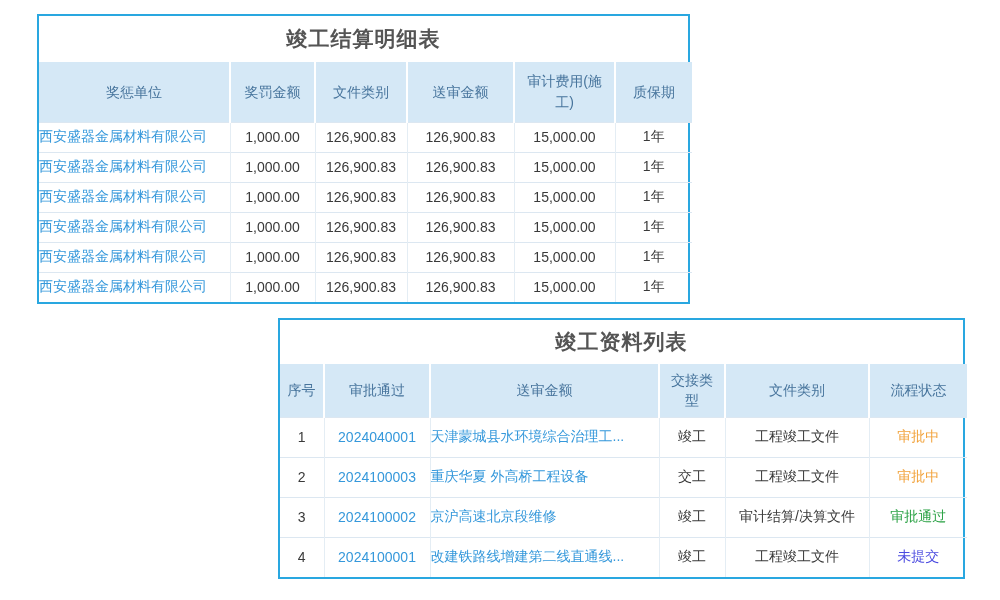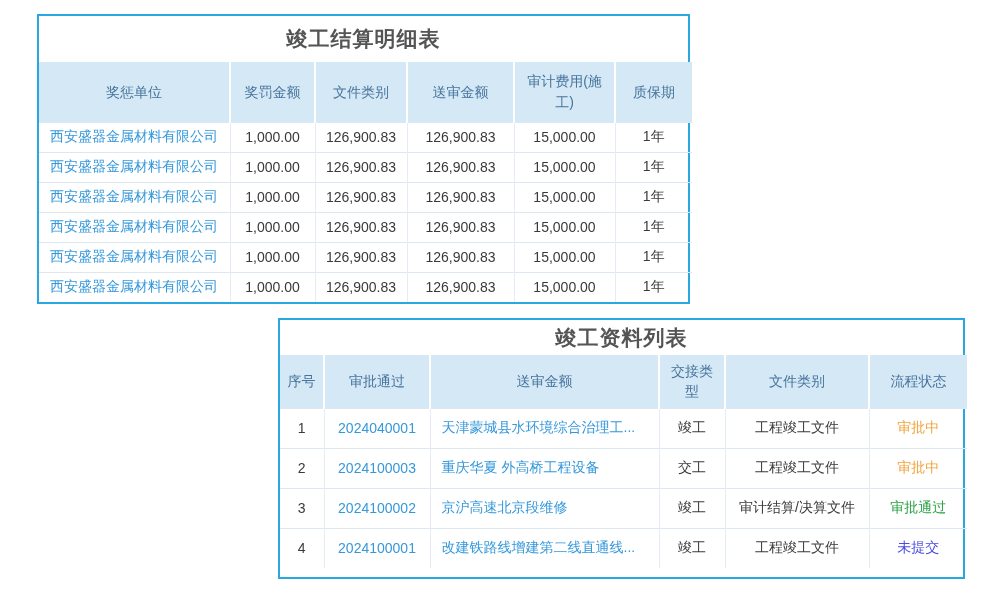--- a/index.html
+++ b/index.html
@@ -18,21 +18,21 @@
   #settlement-panel { left:37px; top:14px;  width:653px; height:290px; }
   #documents-panel  { left:278px; top:318px; width:687px; height:261px; }
 
   .panel-title {
     display:flex; align-items:center; justify-content:center;
     font-weight:bold; color:#545454; font-size:21px;
     letter-spacing:1px;
     border-radius:23px;
   }
   #settlement-panel .panel-title { height:46px; }
-  #documents-panel  .panel-title { height:35px; }
+  #documents-panel  .panel-title { height:44px; }
 
   table { width:100%; border-collapse:collapse; table-layout:fixed; }
 
   th {
     background:#D5E8F6;
     color:#47749C;
     font-weight:normal;
     font-size:14px;
     text-align:center;
     vertical-align:middle;
@@ -54,21 +54,21 @@
     overflow:hidden;
     text-overflow:ellipsis;
   }
   td:first-child { border-left:none; }
 
   #settlement-panel th { height:60px; }
   #settlement-panel td { height:30px; }
   #documents-panel  th { height:53px; }
   #documents-panel  td { height:40px; }
 
-  .al { text-align:left; padding-left:11px; }
+  .al { text-align:left; padding-left:0; }
   .ar { text-align:center; padding-right:6px;margin-top:9px; }
 
   .link { color:#3598DB; cursor:pointer; }
 </style>
 </head>
 <body>
 
 <div class="panel" id="settlement-panel">
   <div class="panel-title">竣工结算明细表</div>
   <table>

